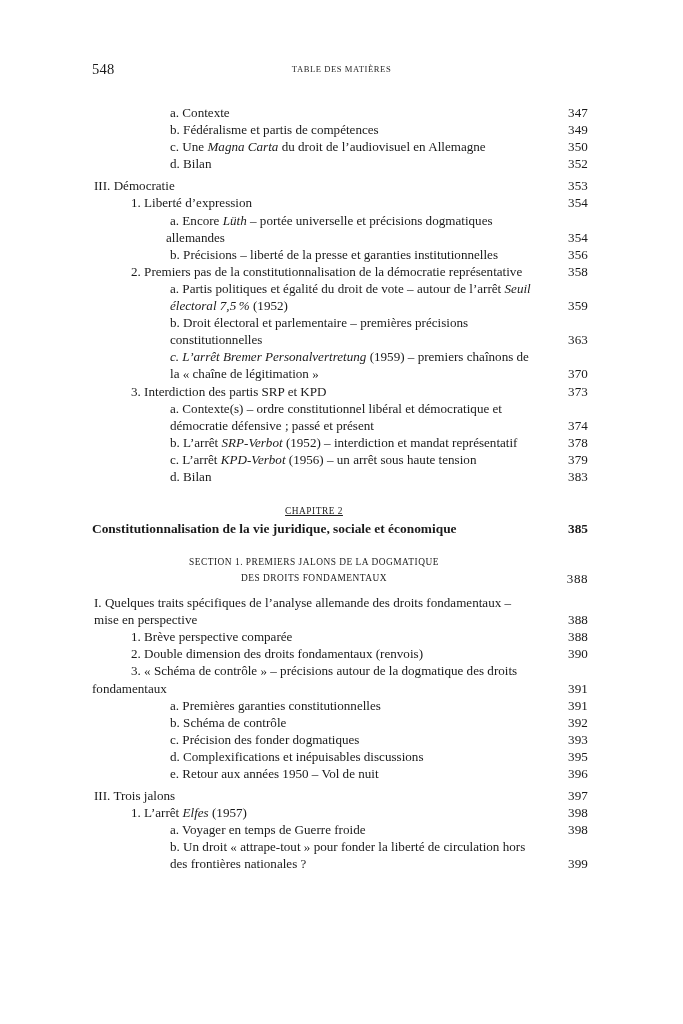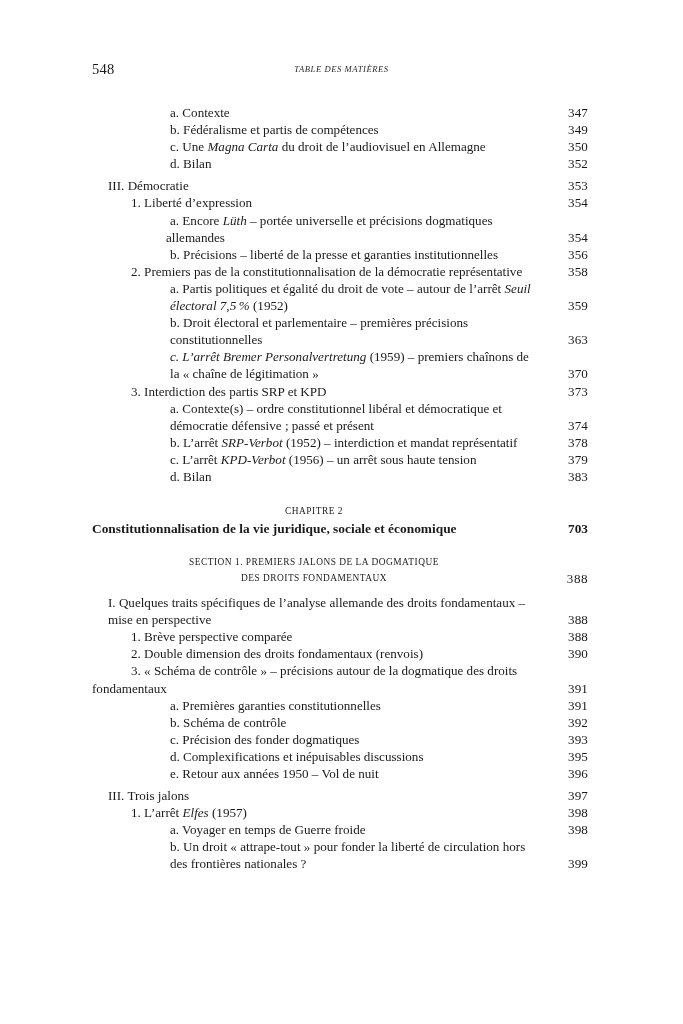--- a/index.html
+++ b/index.html
@@ -45,21 +45,20 @@
     position: absolute;
     left: 0;
     top: 3px;
     width: 683px;
     text-align: center;
     font-size: 8.6px;
     line-height: 12px;
     letter-spacing: 0.55px;
     text-transform: uppercase;
     color: #2a2a2a;
-    font-style: italic;
   }
 
   
   .toc {
     position: absolute;
     left: 92px;
     top: 92px;
     width: 496px;
   }
 
@@ -83,21 +82,21 @@
     line-height: 17.1px;
     letter-spacing: 0.1px;
   }
   
   .row.multi .pg {
     top: auto;
     bottom: 0;
   }
 
   
-  .lvl-0 .txt { margin-left: 16px; }
+  .lvl-0 .txt { margin-left: 2px; }
   .lvl-1 .txt { margin-left: 39px; }
   .lvl-2 .txt { margin-left: 78px; }
 
   
   .lvl-1.hang .txt { margin-left: 0px; text-indent: 39px; }
   .lvl-2.hang .txt { margin-left: 74px; text-indent: 4px; }
   .lvl-2.hang2 .txt { margin-left: 78px; text-indent: 0px; }
 
   .gap { height: 5px; }
 
@@ -109,20 +108,21 @@
     margin-top: 19px;
     width: 496px;
   }
   .chapter-kicker {
     text-align: center;
     font-size: 9.4px;
     letter-spacing: 0.5px;
     line-height: 14px;
     text-transform: uppercase;
     padding-right: 52px;
+    text-decoration: underline;
   }
   .chapter-title-row {
     position: relative;
     margin-top: 2px;
   }
   .chapter-title {
     text-align: left;
     font-size: 13.4px;
     font-weight: bold;
     line-height: 18px;
@@ -252,21 +252,21 @@
             <span class="txt">d. Bilan</span>
             <span class="pg">383</span>
           </div>
         </div>
       </div>
 
     <div class="chapter">
       <div class="chapter-kicker">CHAPITRE 2</div>
       <div class="chapter-title-row">
         <div class="chapter-title">Constitutionnalisation de la vie juridique, sociale et économique</div>
-        <div class="pg">703</div>
+        <div class="pg">385</div>
       </div>
     </div>
 
     <div class="section">
       <div class="section-line">SECTION 1. PREMIERS JALONS DE LA DOGMATIQUE</div>
       <div class="section-line section-line-2">
         <span>DES DROITS FONDAMENTAUX</span>
         <span class="pg">388</span>
       </div>
     </div>

